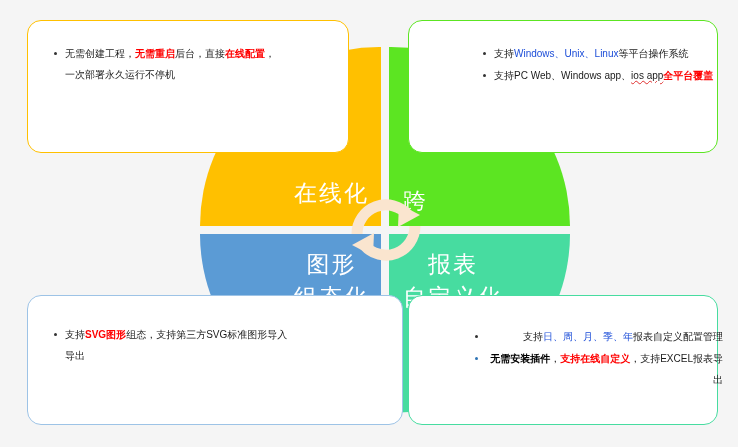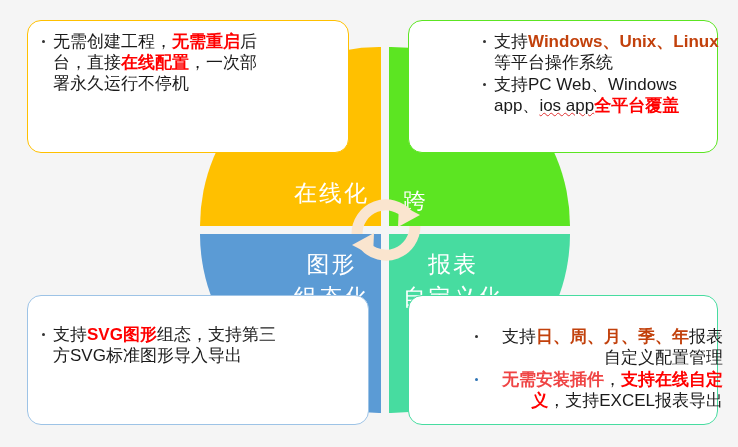--- a/index.html
+++ b/index.html
@@ -89,28 +89,28 @@
   .callout {
     position: absolute;
     background: #ffffff;
     border: 1px solid #cccccc;
     border-radius: 14px;
     box-sizing: border-box;
     padding: 10px 12px 10px 12px;
   }
   .callout.tl { left: 27px;  top: 20px;  width: 322px; height: 133px; border-color: #FFC000; }
   .callout.tr { left: 408px; top: 20px;  width: 310px; height: 133px; border-color: #5CE522; }
-  .callout.bl { left: 27px;  top: 295px; width: 342px; height: 130px; border-color: #9DC3E6; }
+  .callout.bl { left: 27px;  top: 295px; width: 376px; height: 130px; border-color: #9DC3E6; }
   .callout.br { left: 408px; top: 295px; width: 310px; height: 130px; border-color: #47DCA0; }
 
   .bullets {
     list-style: none;
-    margin: 0;
+    margin: 12px;
     padding: 0;
-    font-size: 17px;
+    font-size: 10px;
     line-height: 21px;
     color: #1a1a1a;
   }
   .bullets li {
     position: relative;
     padding-left: 13px;
     margin-bottom: 1px;
   }
   .bullets li::before {
     content: "";
@@ -124,22 +124,22 @@
   }
   .bullets li.blue-bullet::before { background: #2E74B5; }
 
   
   .callout.tl .bullets { width: 230px; }
   .callout.tr .bullets { width: 240px; margin-left: 60px; }
   .callout.bl .bullets { width: 238px; margin-top: 18px; }
   .callout.br .bullets { width: 250px; margin-left: 52px; margin-top: 20px; text-align: right; }
 
   .red  { color: #FF0000; font-weight: bold; }
-  .blue { color: #c2410c; font-weight: bold; }
-  .bluelight { color: #ef4444; font-weight: bold; }
+  .blue { color: #1d4ed8; font-weight: normal; }
+  .bluelight { color: #000000; font-weight: bold; }
   .misspell {
     text-decoration: underline;
     text-decoration-style: wavy;
     text-decoration-color: #e03030;
     text-decoration-thickness: 1px;
   }
 </style>
 </head>
 <body>
 

